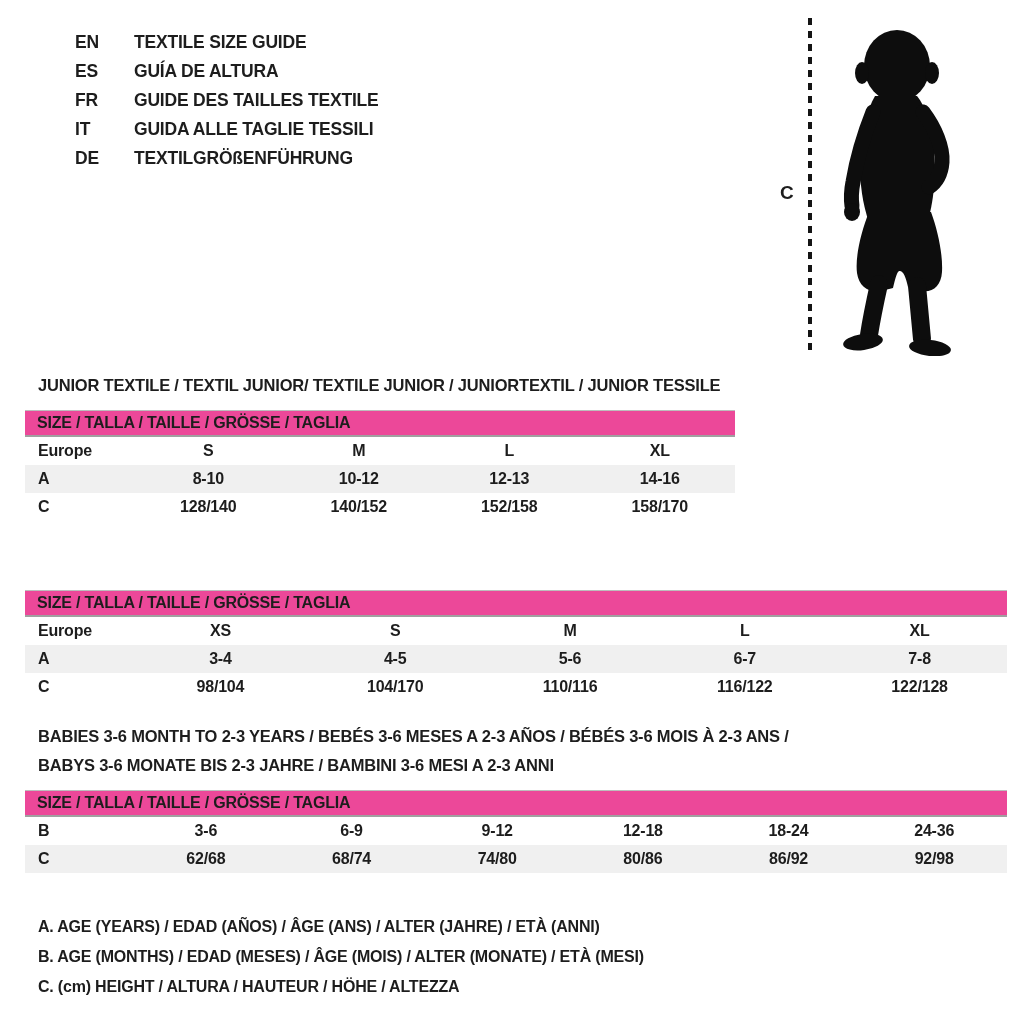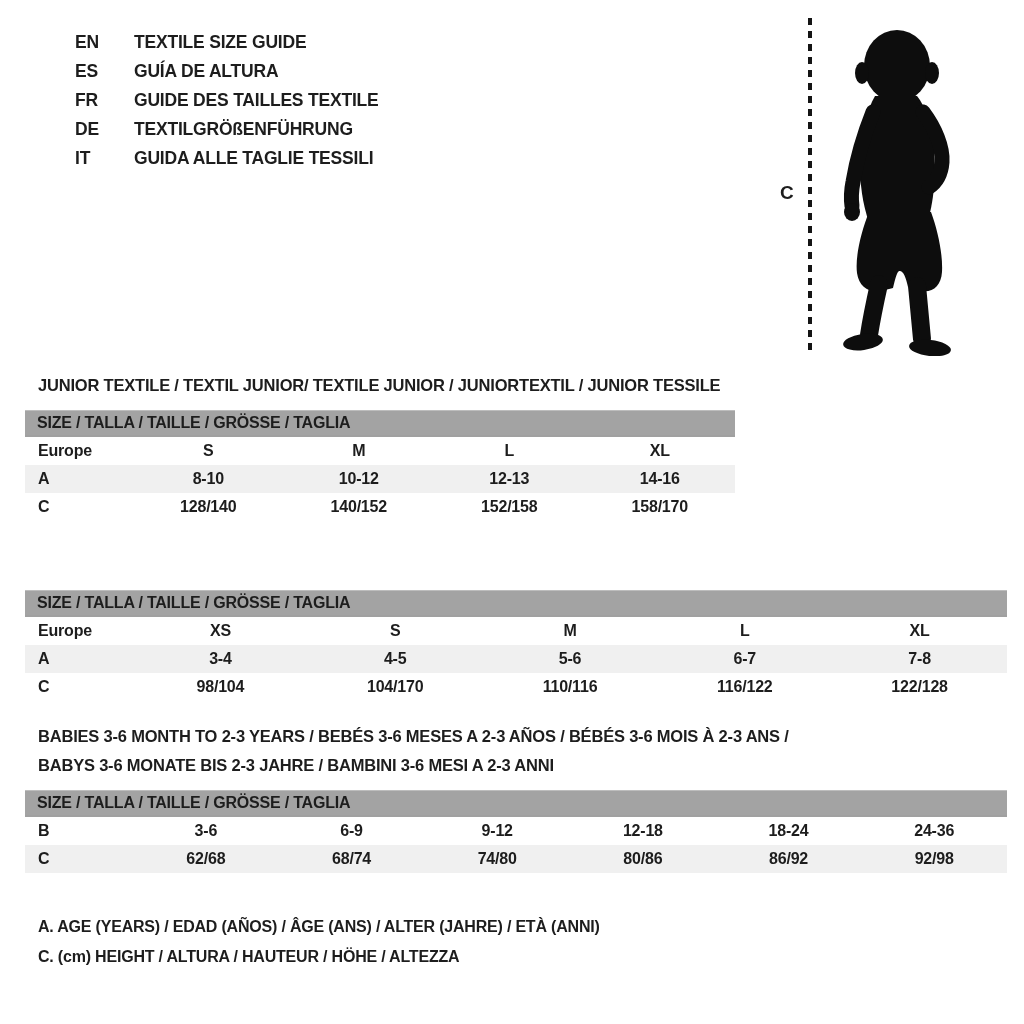--- a/index.html
+++ b/index.html
@@ -19,21 +19,21 @@
     position:absolute;left:36px;top:8px;width:4px;height:338px;
     background:repeating-linear-gradient(to bottom,#141414 0 7px,transparent 7px 13px);
   }
   .figure svg{position:absolute;left:52px;top:6px;}
   
   .sec-title{position:absolute;left:38px;font-size:16.5px;line-height:29px;}
   .sec-title sub{font-size:0.62em;}
   
   .size-table{position:absolute;left:25px;}
   .thead{
-    background:#a3a3a3;border-top:1px solid #bdbdbd;border-bottom:2px solid #a0a0a0;
+    background:#ec4899;border-top:1px solid #bdbdbd;border-bottom:2px solid #a0a0a0;
     height:24px;line-height:24px;padding-left:12px;font-size:16px;
   }
   .trow{display:flex;height:28px;align-items:center;font-size:16px;}
   .trow.shaded{background:#f0f0f0;}
   .lbl{width:95px;padding-left:13px;flex:none;text-align:left;}
   .val{flex:1;text-align:center;}
   
   .legend{position:absolute;left:38px;top:912px;}
   .legend-line{height:30px;line-height:30px;font-size:16px;}
 </style>
@@ -49,26 +49,26 @@
     </li>
     <li class="lang-row">
       <span class="lang-code">ES</span>
       <span class="lang-label">GUÍA DE ALTURA</span>
     </li>
     <li class="lang-row">
       <span class="lang-code">FR</span>
       <span class="lang-label">GUIDE DES TAILLES TEXTILE</span>
     </li>
     <li class="lang-row">
+      <span class="lang-code">IT</span>
+      <span class="lang-label">GUIDA ALLE TAGLIE TESSILI</span>
+    </li>
+    <li class="lang-row">
       <span class="lang-code">DE</span>
       <span class="lang-label">TEXTILGRÖßENFÜHRUNG</span>
-    </li>
-    <li class="lang-row">
-      <span class="lang-code">IT</span>
-      <span class="lang-label">GUIDA ALLE TAGLIE TESSILI</span>
     </li>
   </ul>
 
   <div class="figure">
     <span class="figure-c">C</span>
     <div class="dotted-line"></div>
     <svg width="146" height="340" viewBox="0 0 146 340">
       <g fill="#0d0d0d" stroke="#0d0d0d">
         <ellipse cx="73" cy="50" rx="33" ry="36" stroke="none"></ellipse>
         <ellipse cx="38" cy="57" rx="7" ry="11" stroke="none"></ellipse>
@@ -161,16 +161,17 @@
       <span class="val">68/74</span>
       <span class="val">74/80</span>
       <span class="val">80/86</span>
       <span class="val">86/92</span>
       <span class="val">92/98</span>
     </div>
   </div>
 
   <div class="legend">
     <div class="legend-line">A. AGE (YEARS) / EDAD (AÑOS) / ÂGE (ANS) / ALTER (JAHRE) / ETÀ (ANNI)</div>
+    <div class="legend-line">B. AGE (MONTHS) / EDAD (MESES) / ÂGE (MOIS) / ALTER (MONATE) / ETÀ (MESI)</div>
     <div class="legend-line">C. (cm) HEIGHT / ALTURA / HAUTEUR / HÖHE / ALTEZZA</div>
   </div>
 
 </div>
 
 </body></html>

